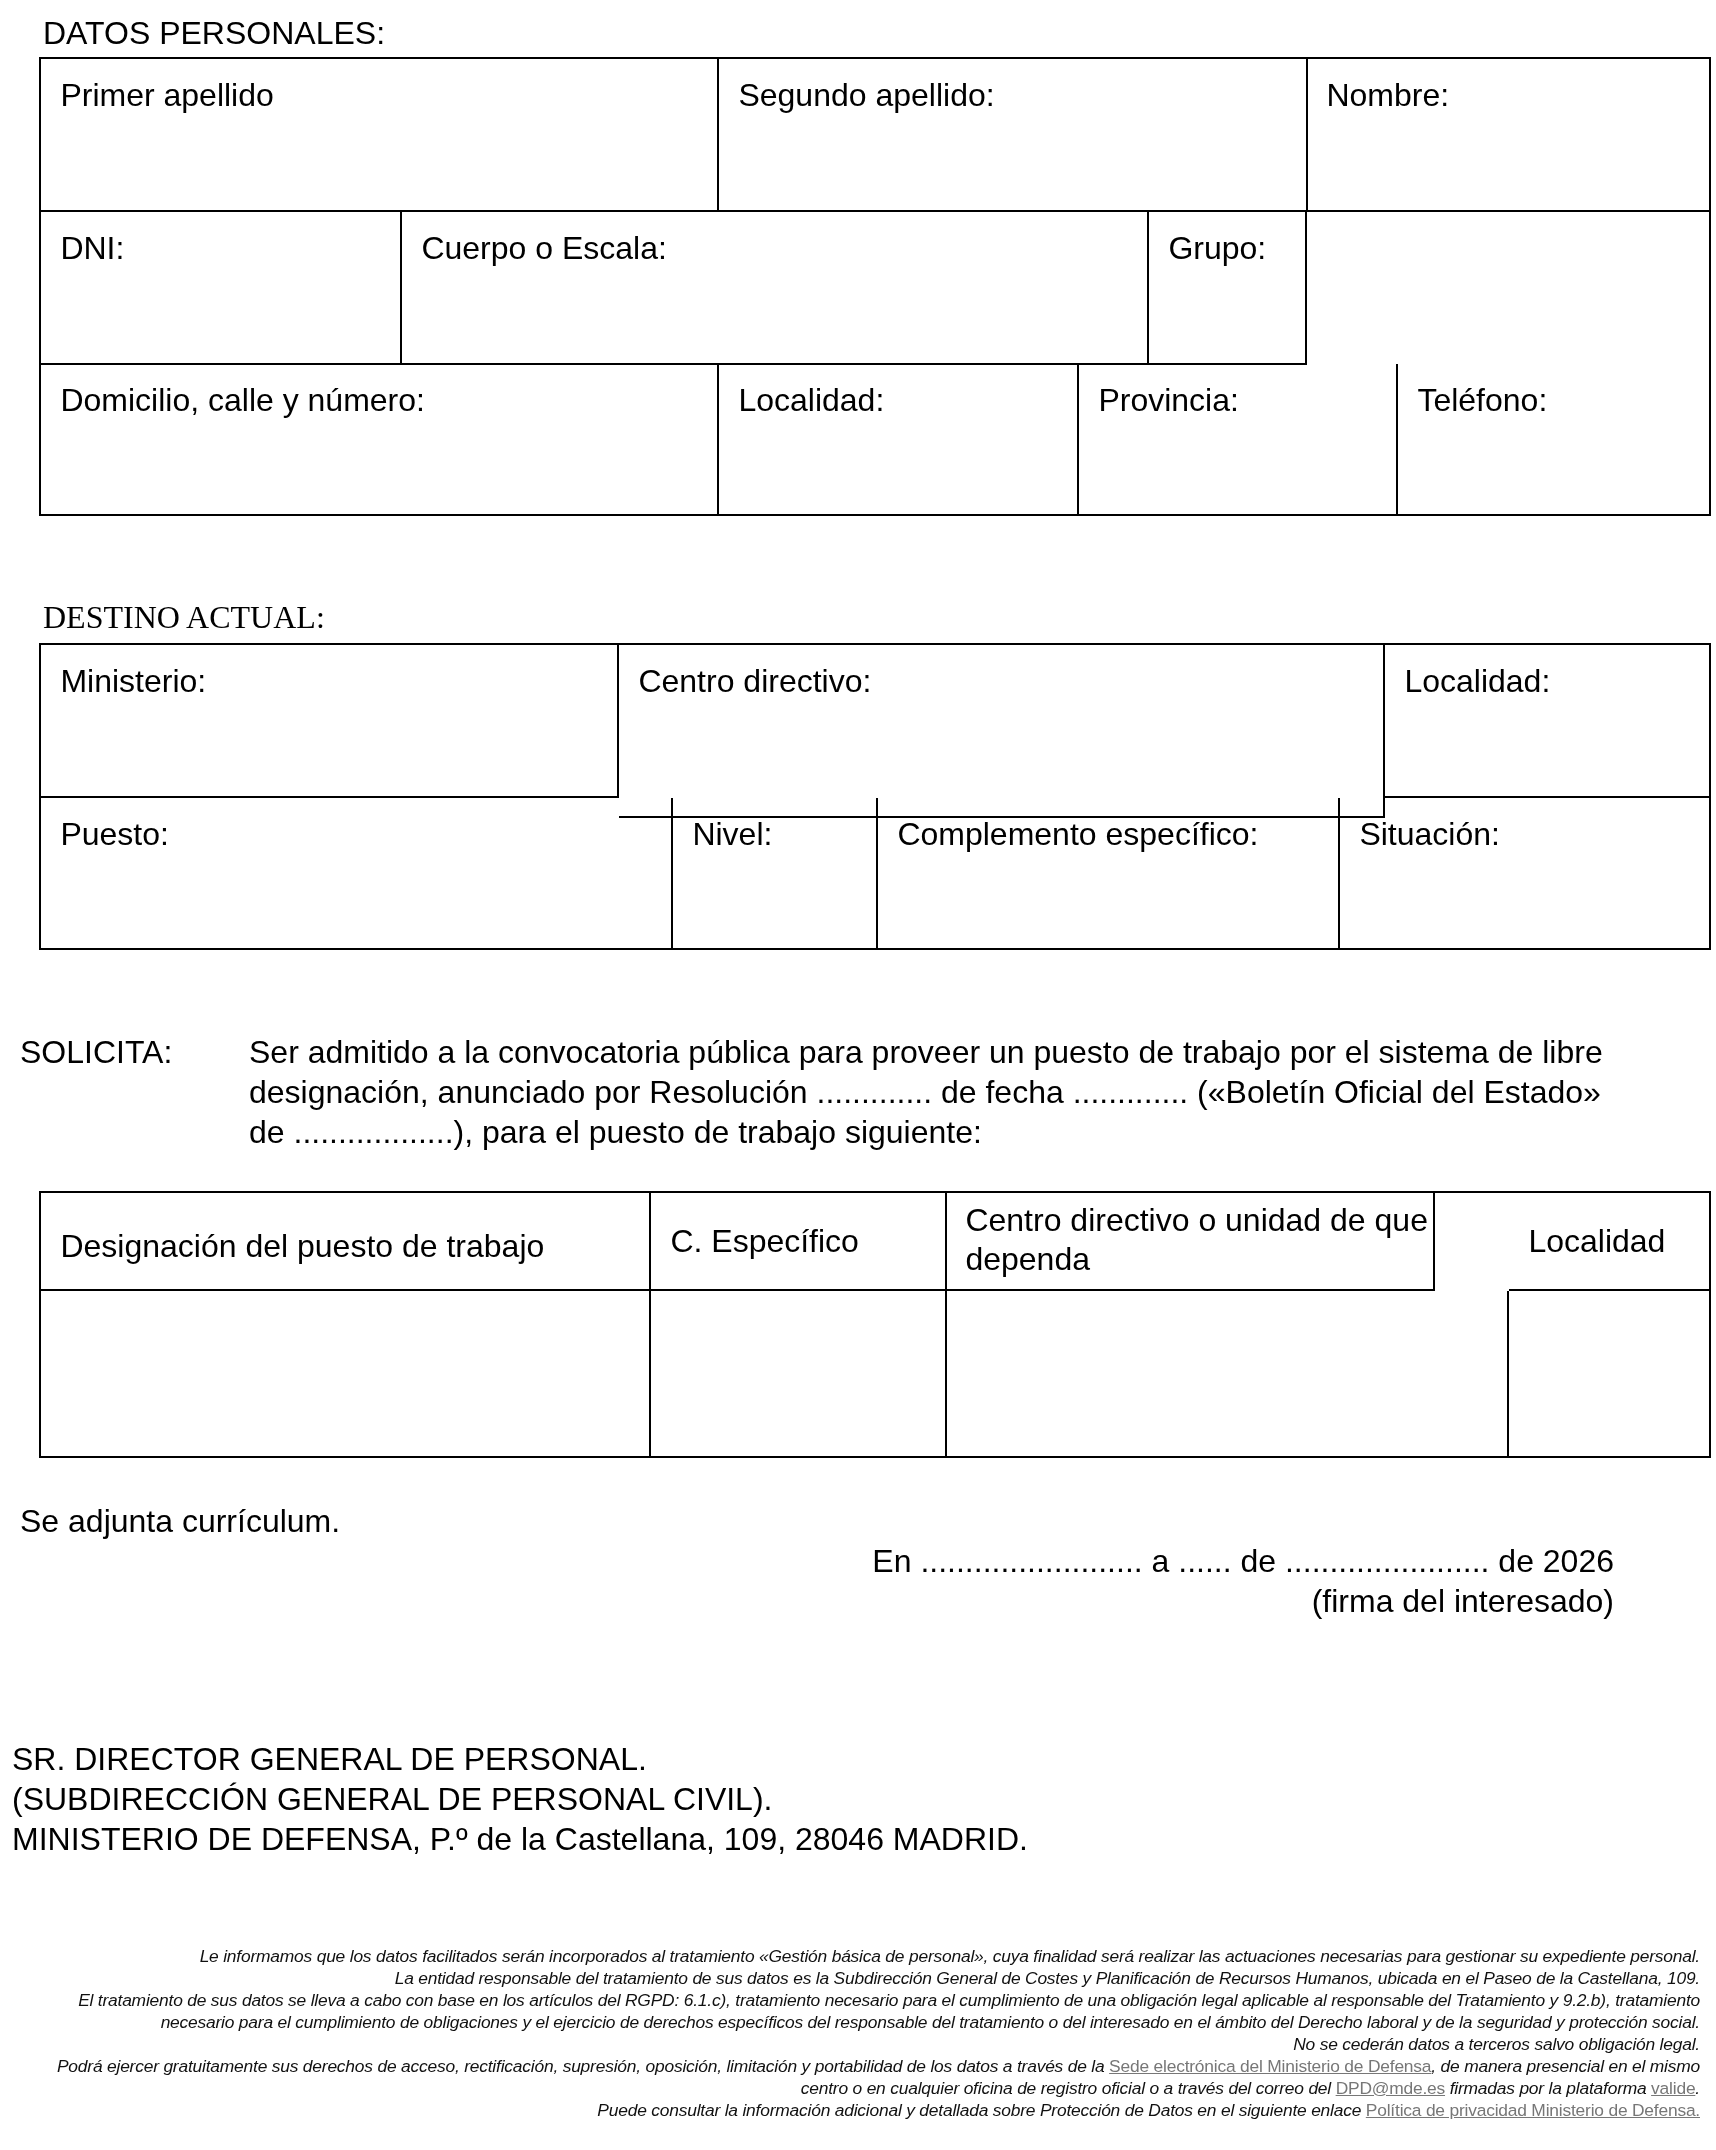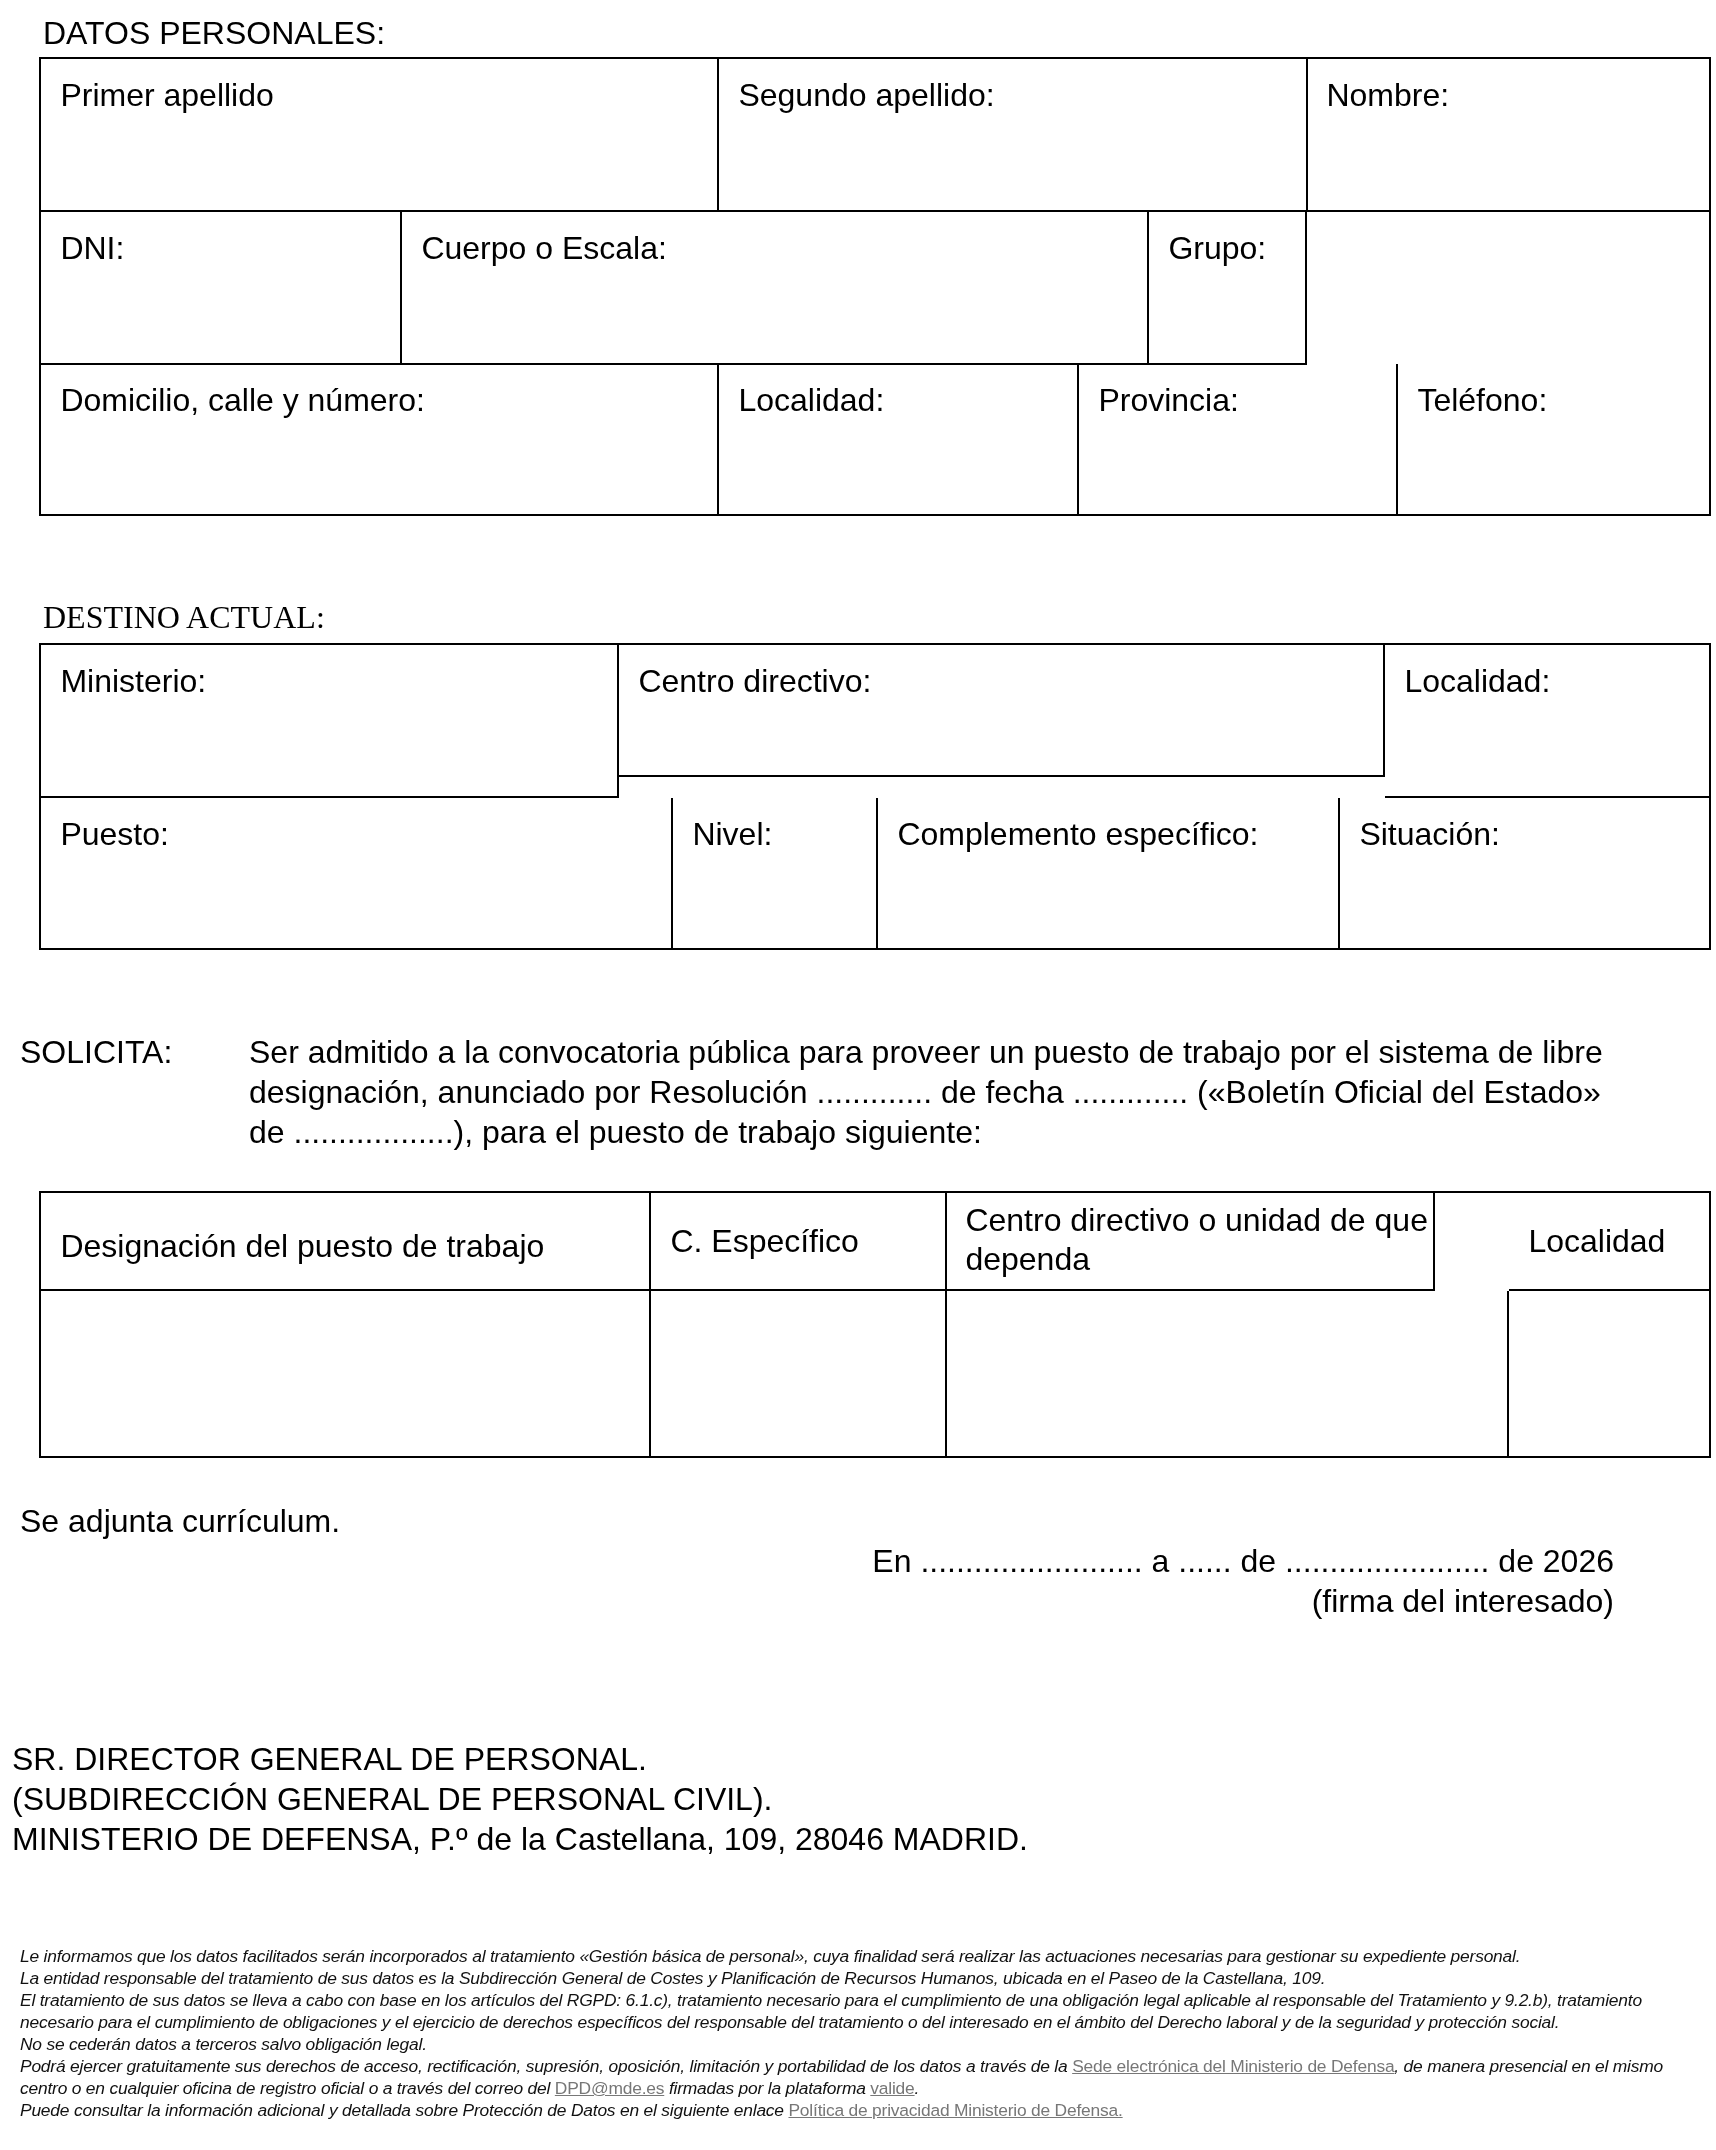--- a/index.html
+++ b/index.html
@@ -8,21 +8,21 @@
     font-family: "Liberation Sans", sans-serif; color: #000;
   }
   .abs { position: absolute; }
   .section-title { font-size: 32px; line-height: 36px; }
   .grid { position: absolute; border: 2.4px solid #000; box-sizing: border-box; }
   .cell { position: absolute; box-sizing: border-box; border-right: 2.4px solid #000; border-bottom: 2.4px solid #000; }
   .cell .label { position: absolute; left: 19.4px; top: 18px; font-size: 32px; line-height: 37px; white-space: nowrap; }
   .cell.nor { border-right: none; }
   .cell.nob { border-bottom: none; }
   .body-text { font-size: 32px; line-height: 40px; }
-  .fine { position: absolute; left: 20px; top: 1945px; width: 1680px; font-size: 17.4px; line-height: 22px; font-style: italic; color: #111; letter-spacing: -0.2px; }
+  .fine { position: absolute; left: 20px; top: 1945px; width: 1680px; font-size: 17.4px; line-height: 22px; font-style: italic; color: #111; letter-spacing: -0.2px; text-align: right; }
   .fine a { color: #777; text-decoration: underline; font-style: normal; }
   .th-label { position: absolute; left: 19.4px; font-size: 32px; line-height: 39px; }
 </style>
 </head>
 <body>
 
 <div class="abs section-title" style="left:43px; top:14.5px;">DATOS PERSONALES:</div>
 
 <div class="grid" style="left:39px; top:57px; width:1672px; height:459px;">
 
@@ -59,21 +59,21 @@
     <span class="label">Teléfono:</span>
   </div>
 </div>
 
 <div class="abs section-title" style="left:43px; top:599px;font-family:Liberation Serif, serif;">DESTINO ACTUAL:</div>
 
 <div class="grid" style="left:39px; top:643px; width:1672px; height:307px;">
   <div class="cell" style="left:0; top:0; width:578px; height:153px;">
     <span class="label">Ministerio:</span>
   </div>
-  <div class="cell" style="left:578px; top:0; width:766px; height:132px;">
+  <div class="cell" style="left:578px; top:0; width:766px; height:173px;">
     <span class="label">Centro directivo:</span>
   </div>
   <div class="cell nor" style="left:1344px; top:0; width:325px; height:153px;">
     <span class="label">Localidad:</span>
   </div>
   <div class="cell nob" style="left:0; top:153px; width:632px; height:152px;">
     <span class="label">Puesto:</span>
   </div>
   <div class="cell nob" style="left:632px; top:153px; width:205px; height:152px;">
     <span class="label">Nivel:</span>

